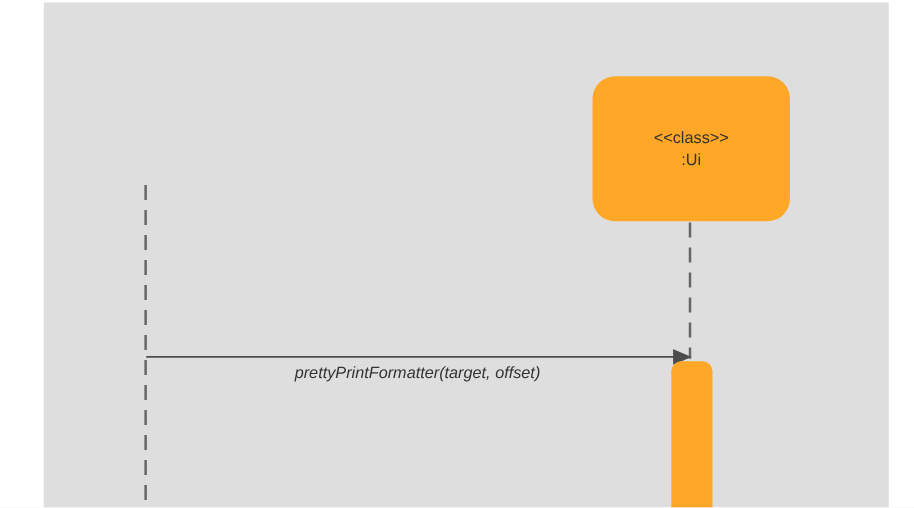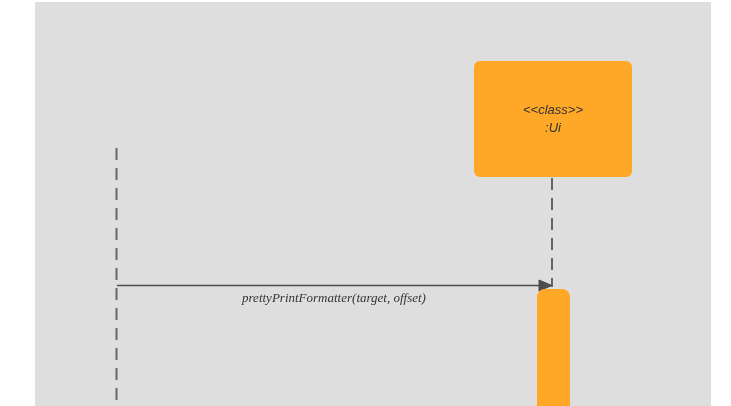--- a/index.html
+++ b/index.html
@@ -46,51 +46,49 @@
     fill: var(--line, #4d4d4d);
     stroke: var(--line, #4d4d4d);
   }
   .actor-box {
     position: absolute;
     left: 474px;
     top: 61px;
     width: 158px;
     height: 116px;
     background: var(--shape-fill, #ffa726);
-    border-radius: 6px;
+    border-radius: 18px;
     display: flex;
     flex-direction: column;
     align-items: center;
     justify-content: center;
     text-align: center;
     color: var(--text, #333333);
     font-size: 13px;
     line-height: 18px;
-    font-style: italic;
   }
   .activation-bar {
     position: absolute;
     left: 537px;
     top: 289px;
     width: 33px;
     height: 130px; 
     background: var(--shape-fill, #ffa726);
     border-radius: 8px;
   }
   .message-label {
     position: absolute;
     left: 174px;
     top: 290px;
     width: 320px;
     text-align: center;
     font-size: 13px;
     font-style: italic;
     color: var(--text, #333333);
     white-space: nowrap;
-    font-family: Liberation Serif, serif;
   }
 </style>
 </head>
 <body>
 
 <div class="screen">
 
   <div class="diagram-canvas"></div>
 
   <svg class="lines-overlay" viewBox="0 0 731 406">

